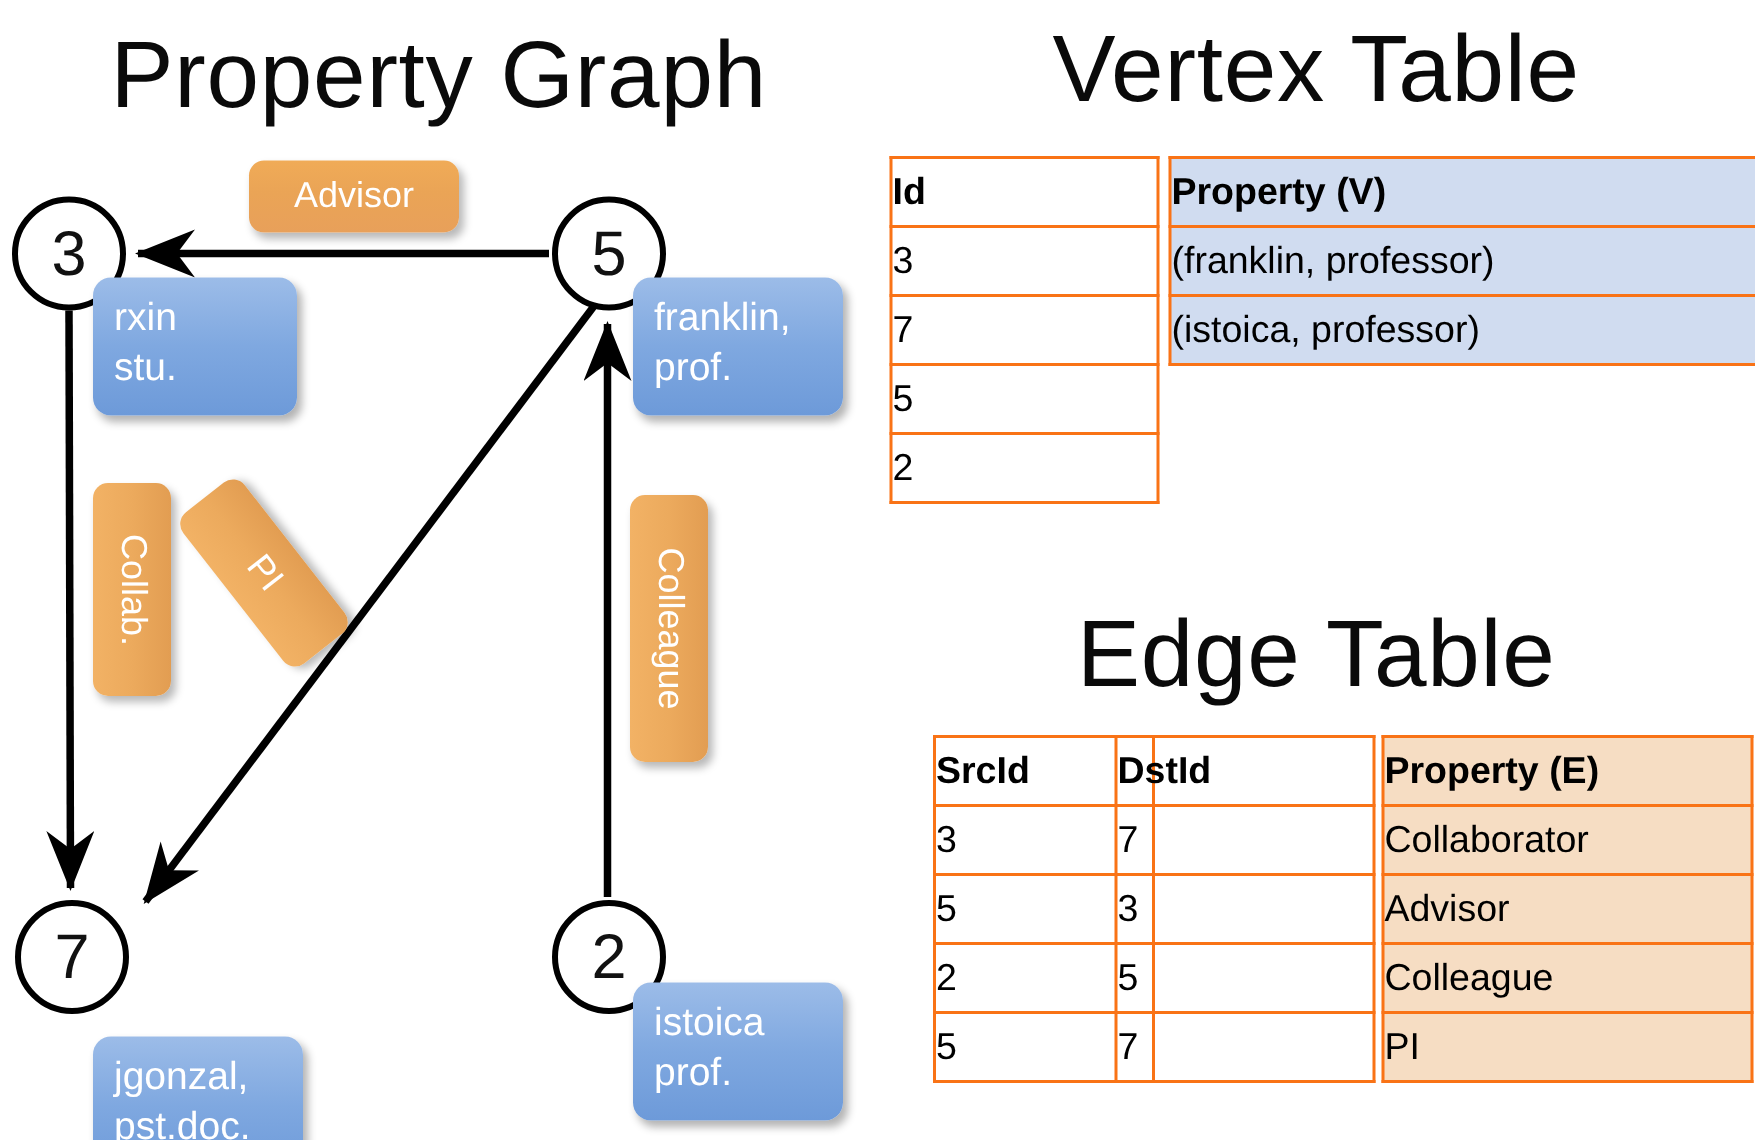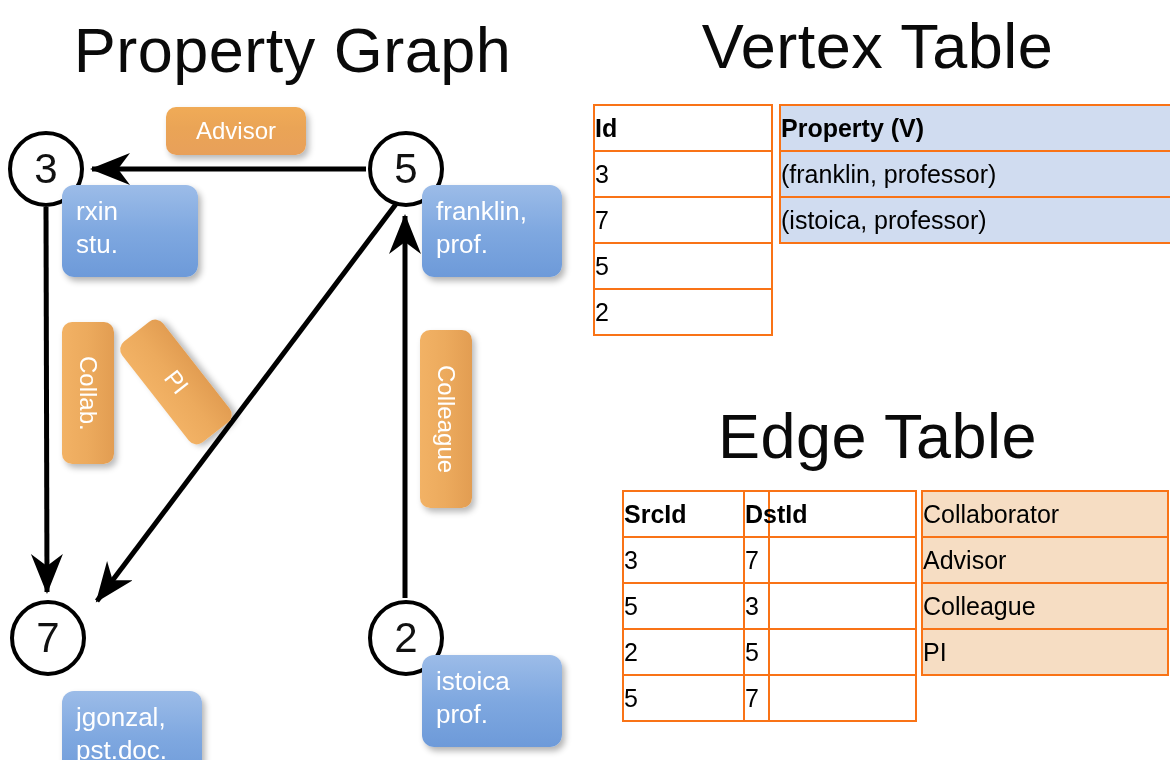--- a/index.html
+++ b/index.html
@@ -284,20 +284,23 @@
         <td>5</td>
       </tr>
   <tr>
         <td>7</td>
       </tr>
 </tbody>
   </table>
 
 <table class="tbl" id="edge-prop-tbl">
   <tbody>
+      <tr>
+    <th>Property (E)</th>
+  </tr>
   <tr>
         <td>Collaborator</td>
       </tr>
   <tr>
         <td>Advisor</td>
       </tr>
   <tr>
         <td>Colleague</td>
       </tr>
   <tr>

